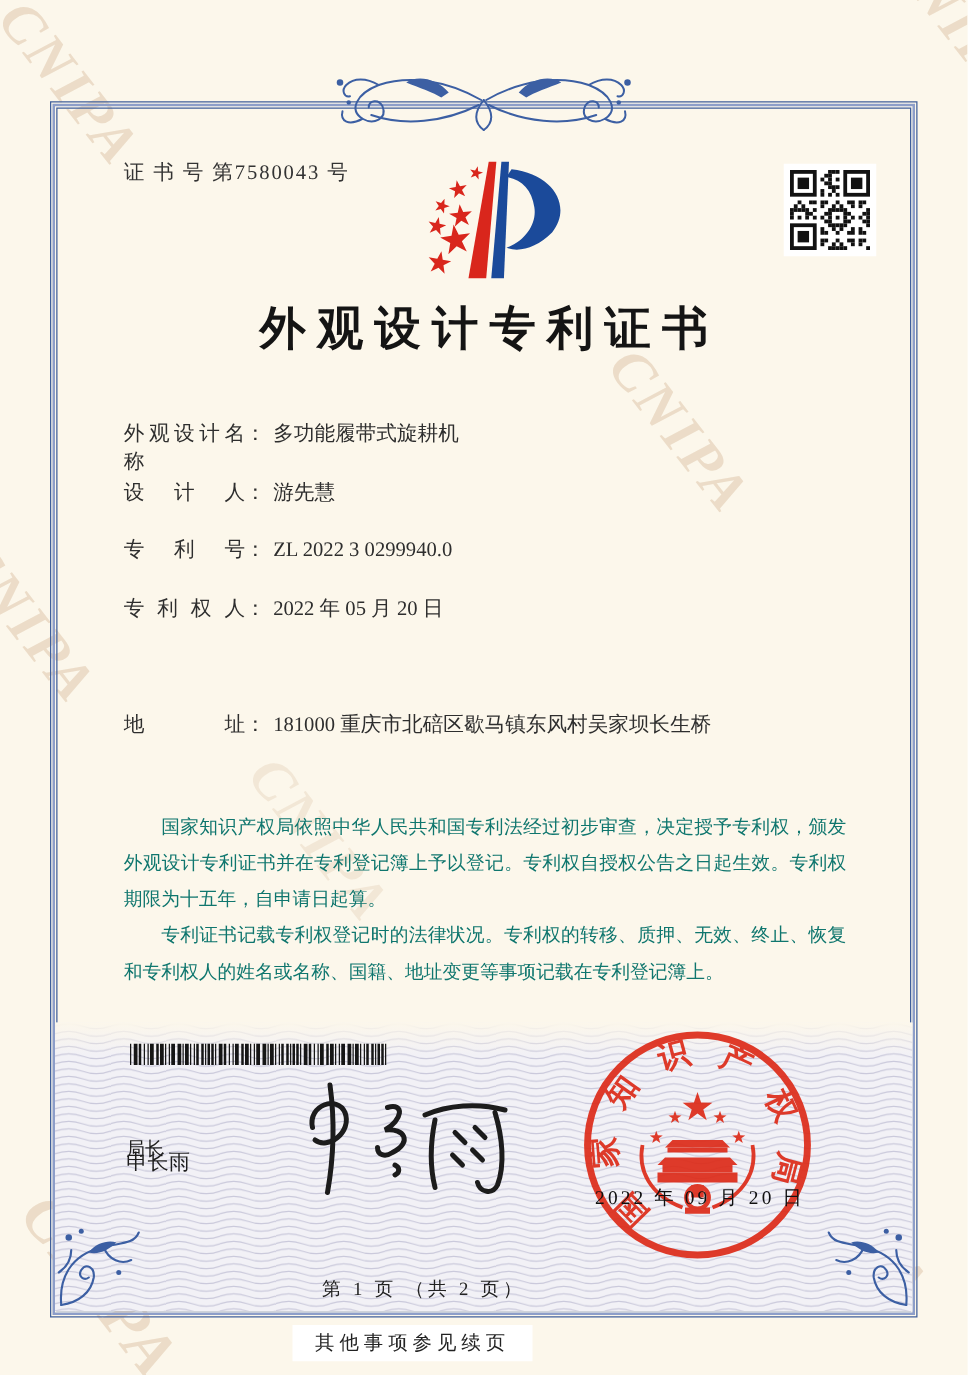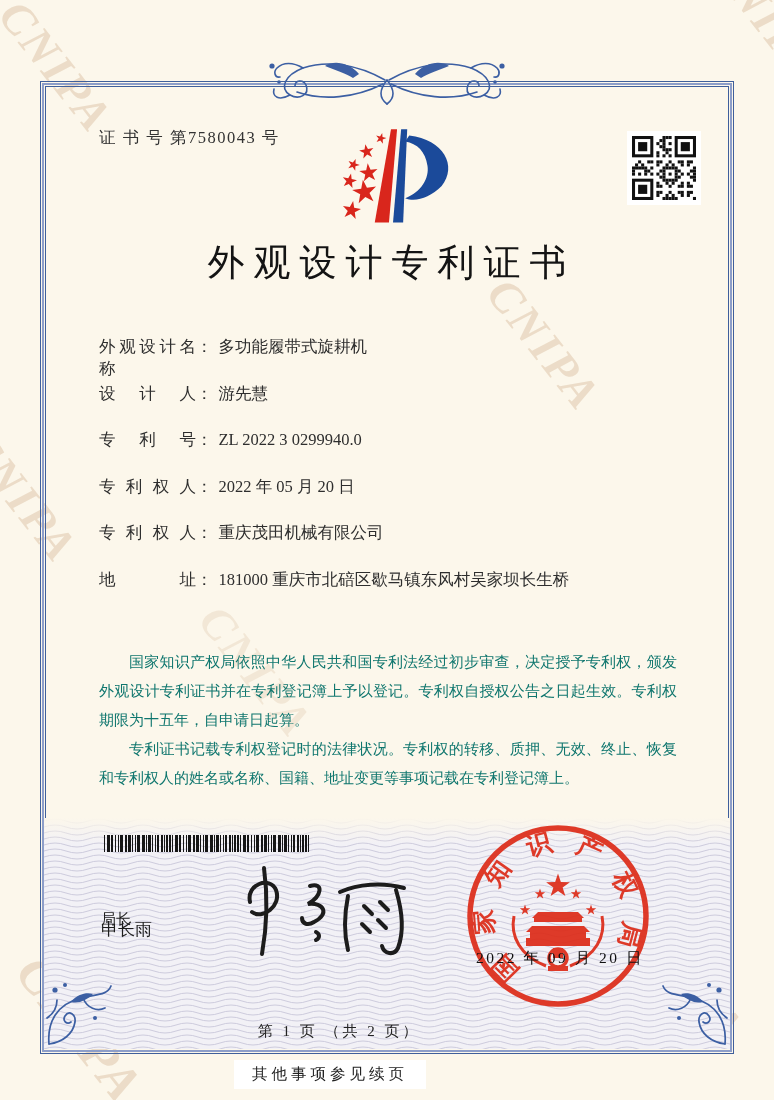--- a/index.html
+++ b/index.html
@@ -13,21 +13,21 @@
   .frame::before{content:"";position:absolute;inset:1px;border:2px solid #8d9ec9;}
   .frame::after{content:"";position:absolute;inset:4px;border:1px solid #3f5f9b;}
   .ornament-top{position:absolute;left:50%;top:54px;transform:translateX(-50%);z-index:2;}
   .ornament-bl{position:absolute;left:43px;top:978px;z-index:2;}
   .ornament-br{position:absolute;left:657px;top:978px;z-index:2;transform:scaleX(-1);}
   
   .cert-no{position:absolute;left:99px;top:127px;font-size:16.5px;letter-spacing:1.5px;z-index:3;color:#333;}
   .qr-wrap{position:absolute;left:627px;top:131px;width:74px;height:74px;background:#fff;padding:0;z-index:3;}
   .qr-wrap svg{position:absolute;left:5px;top:5px;}
   .logo{position:absolute;left:316px;top:123px;z-index:3;}
-  .title{position:absolute;left:0;top:238px;width:774px;text-align:center;font-size:37px;font-weight:400;
+  .title{position:absolute;left:0;top:238px;width:774px;text-align:center;font-size:37px;font-weight:700;
          letter-spacing:9px;text-indent:9px;color:#141414;z-index:3;}
   
   .frow{position:absolute;left:99px;width:600px;font-size:16.5px;z-index:3;color:#2e2e2e;}
   .f-label{display:inline-block;width:97px;text-align:justify;text-align-last:justify;vertical-align:top;}
   .f-colon{margin-right:6px;}
   .grant2{position:absolute;left:301px;top:0;white-space:nowrap;}
   
   .body-text{position:absolute;left:99px;top:648px;width:578px;font-size:15px;line-height:29px;
              text-align:justify;color:#0f766e;z-index:3;}
   .body-text p{margin:0;text-indent:2em;}
@@ -269,23 +269,20 @@
   </div>
   <div class="frow" style="top:383px;">
     <span class="f-label">设计人</span><span class="f-colon">：</span><span>游先慧</span>
   </div>
   <div class="frow" style="top:429px;">
     <span class="f-label">专利号</span><span class="f-colon">：</span><span>ZL 2022 3 0299940.0</span>
   </div>
   <div class="frow" style="top:476px;">
     <span class="f-label">专利权人</span><span class="f-colon">：</span><span>2022 年 05 月 20 日</span>
   </div>
-  <div class="frow" style="top:522px;">
-    <span class="f-label">专利权人</span><span class="f-colon">：</span><span>重庆茂田机械有限公司</span>
-  </div>
   <div class="frow" style="top:569px;">
     <span class="f-label">地址</span><span class="f-colon">：</span><span>181000  重庆市北碚区歇马镇东风村吴家坝长生桥</span>
   </div>
 
   <div class="body-text">
     <p>国家知识产权局依照中华人民共和国专利法经过初步审查，决定授予专利权，颁发外观设计专利证书并在专利登记簿上予以登记。专利权自授权公告之日起生效。专利权期限为十五年，自申请日起算。</p>
     <p>专利证书记载专利权登记时的法律状况。专利权的转移、质押、无效、终止、恢复和专利权人的姓名或名称、国籍、地址变更等事项记载在专利登记簿上。</p>
   </div>
 
   <div class="barcode" id="barcode">

